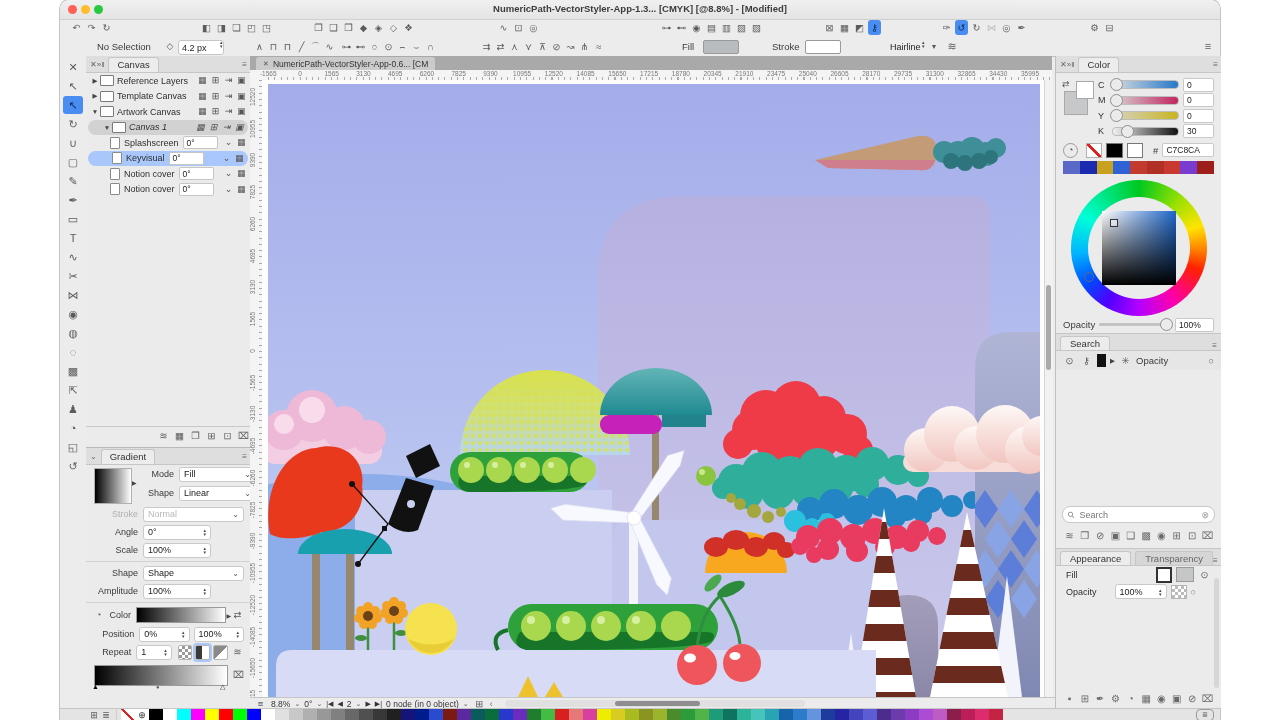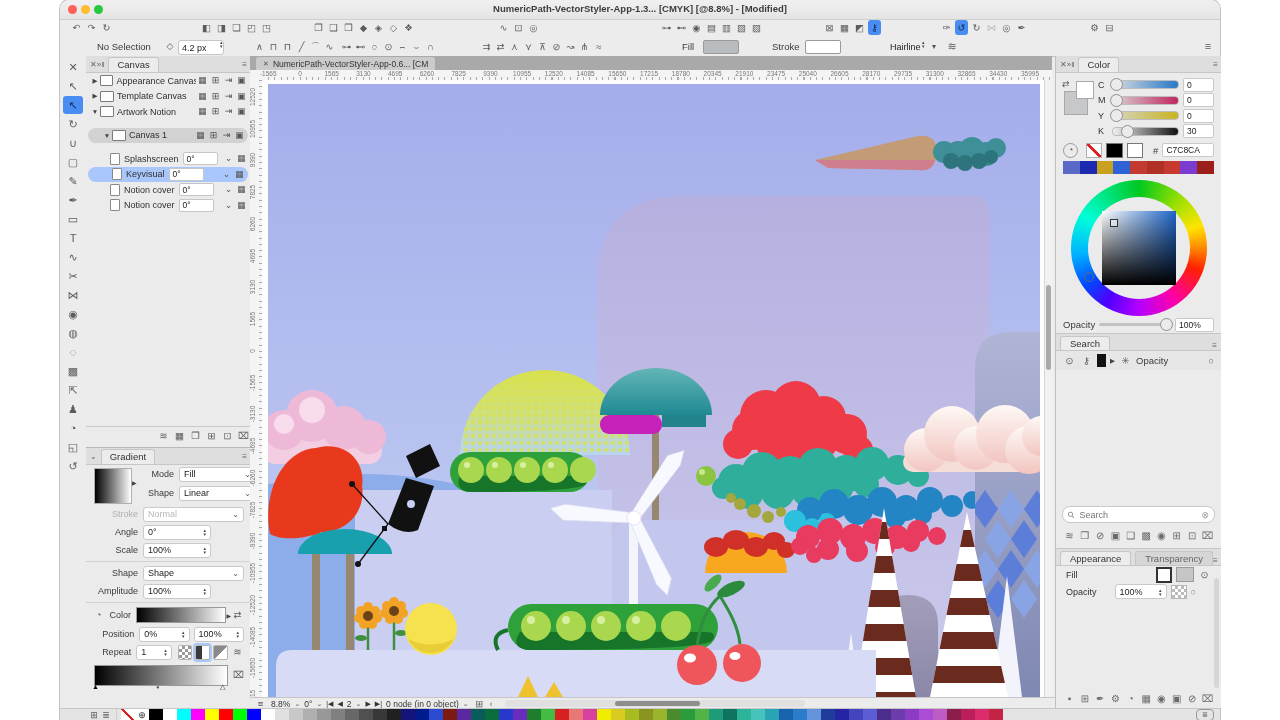--- a/index.html
+++ b/index.html
@@ -39,21 +39,21 @@
     display:flex;align-items:center;padding:0 8px;font-size:9.5px;color:#333;margin-left:4px;}
   .phead .hicons{margin-left:auto;margin-right:3px;display:flex;gap:2px;}
   .hgl{font-size:8px;color:#666;}
   .row{display:flex;align-items:center;height:15.5px;font-size:9px;color:#2f2f2f;padding-left:4px;}
   .row .arrow{width:10px;font-size:6.5px;color:#444;text-align:center;}
   .row .cicon{width:12px;height:9px;border:1px solid #7a7a7a;border-radius:1px;margin-right:3px;background:#fdfdfd;}
   .row .licon{width:8px;height:10px;border:1px solid #8a8a8a;border-radius:1px;margin-right:4px;background:#fff;}
   .row .rlabel{flex:0 1 auto;white-space:nowrap;overflow:hidden;}
   .row .ricons{margin-left:auto;display:flex;margin-right:2px;}
   .row .ricons .icon{min-width:13px;font-size:9px;color:#555;}
-  .row.selgray{background:#d2d2d2;border-radius:8px;margin:8px 2px;}
+  .row.selgray{background:#d2d2d2;border-radius:8px;margin:0 2px;font-style:italic;}
   .row.selblue{background:#a9c7fa;border-radius:8px;margin:0 2px;}
   .anglebox{background:#fff;border:1px solid #c6c6c6;border-radius:2px;font-size:8.5px;width:30px;height:11px;
     display:inline-flex;align-items:center;padding-left:3px;margin-left:4px;color:#222;}
   #cfoot{position:absolute;left:0;top:370px;width:164px;height:18px;border-top:1px solid #cycyc;display:flex;
     justify-content:flex-end;gap:3px;padding-right:4px;align-items:center;border-top:1px solid #c9c9c9;}
   
   #gradpanel{position:absolute;left:0;top:391px;width:164px;height:261px;border-top:1px solid #b9b9b9;}
   .gprow{display:flex;align-items:center;height:18px;padding:0 6px;}
   .gprow .gl{width:46px;text-align:right;font-size:9px;color:#3a3a3a;padding-right:5px;}
   .gprow .gl.dim{color:#b0b0b0;}
@@ -282,21 +282,21 @@
       <span class="hgl">‖</span>
       <span class="ptab">Canvas</span>
       <span class="hicons">
           <span class="hgl">≡</span>
         </span>
     </div>
     <div id="ctree">
         <div class="row" style="padding-left: 4px;">
           <span class="arrow">▶</span>
           <span class="cicon"></span>
-          <span class="rlabel">Appearance Canvas</span>
+          <span class="rlabel">Reference Layers</span>
           <span class="ricons">
             <span class="icon small">▦</span>
             <span class="icon small">⊞</span>
             <span class="icon small">⇥</span>
             <span class="icon small">▣</span>
           </span>
         </div>
         <div class="row" style="padding-left: 4px;">
           <span class="arrow">▶</span>
           <span class="cicon"></span>
@@ -304,21 +304,21 @@
           <span class="ricons">
             <span class="icon small">▦</span>
             <span class="icon small">⊞</span>
             <span class="icon small">⇥</span>
             <span class="icon small">▣</span>
           </span>
         </div>
         <div class="row" style="padding-left: 4px;">
           <span class="arrow">▼</span>
           <span class="cicon"></span>
-          <span class="rlabel">Artwork Notion</span>
+          <span class="rlabel">Artwork Canvas</span>
           <span class="ricons">
             <span class="icon small">▦</span>
             <span class="icon small">⊞</span>
             <span class="icon small">⇥</span>
             <span class="icon small">▣</span>
           </span>
         </div>
         <div class="row selgray" style="padding-left: 14px;">
           <span class="arrow">▼</span>
           <span class="cicon"></span>

